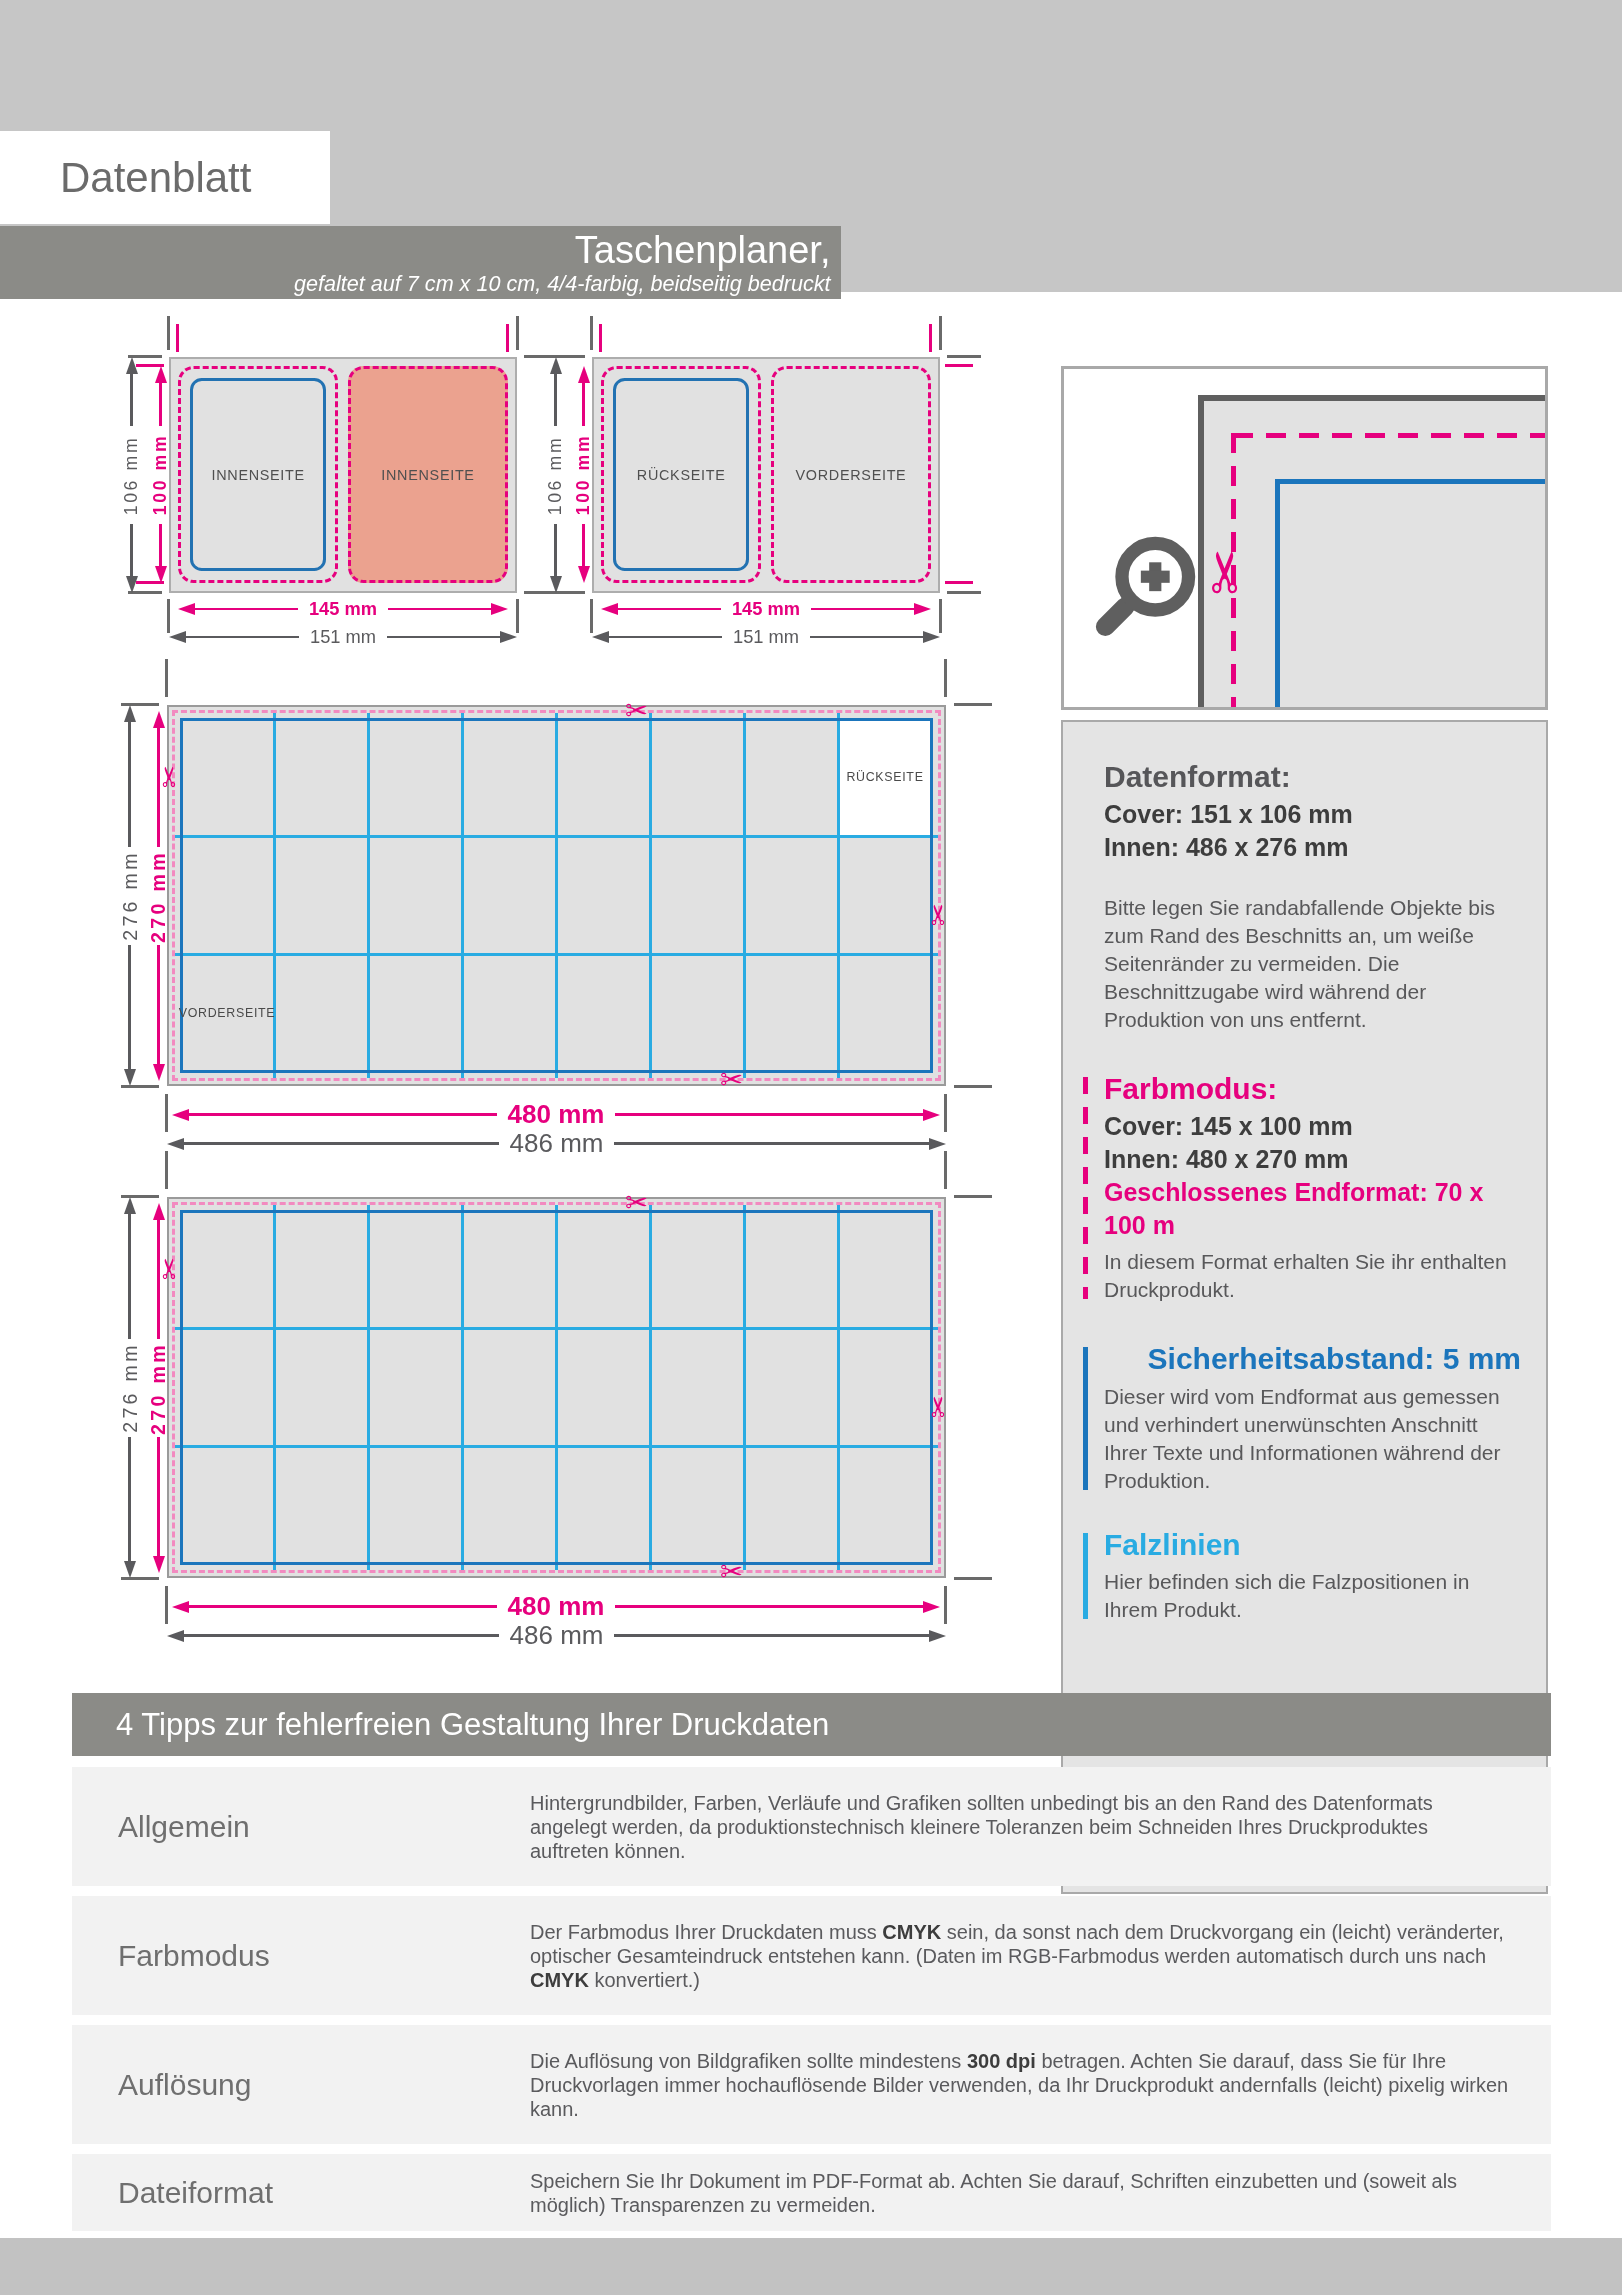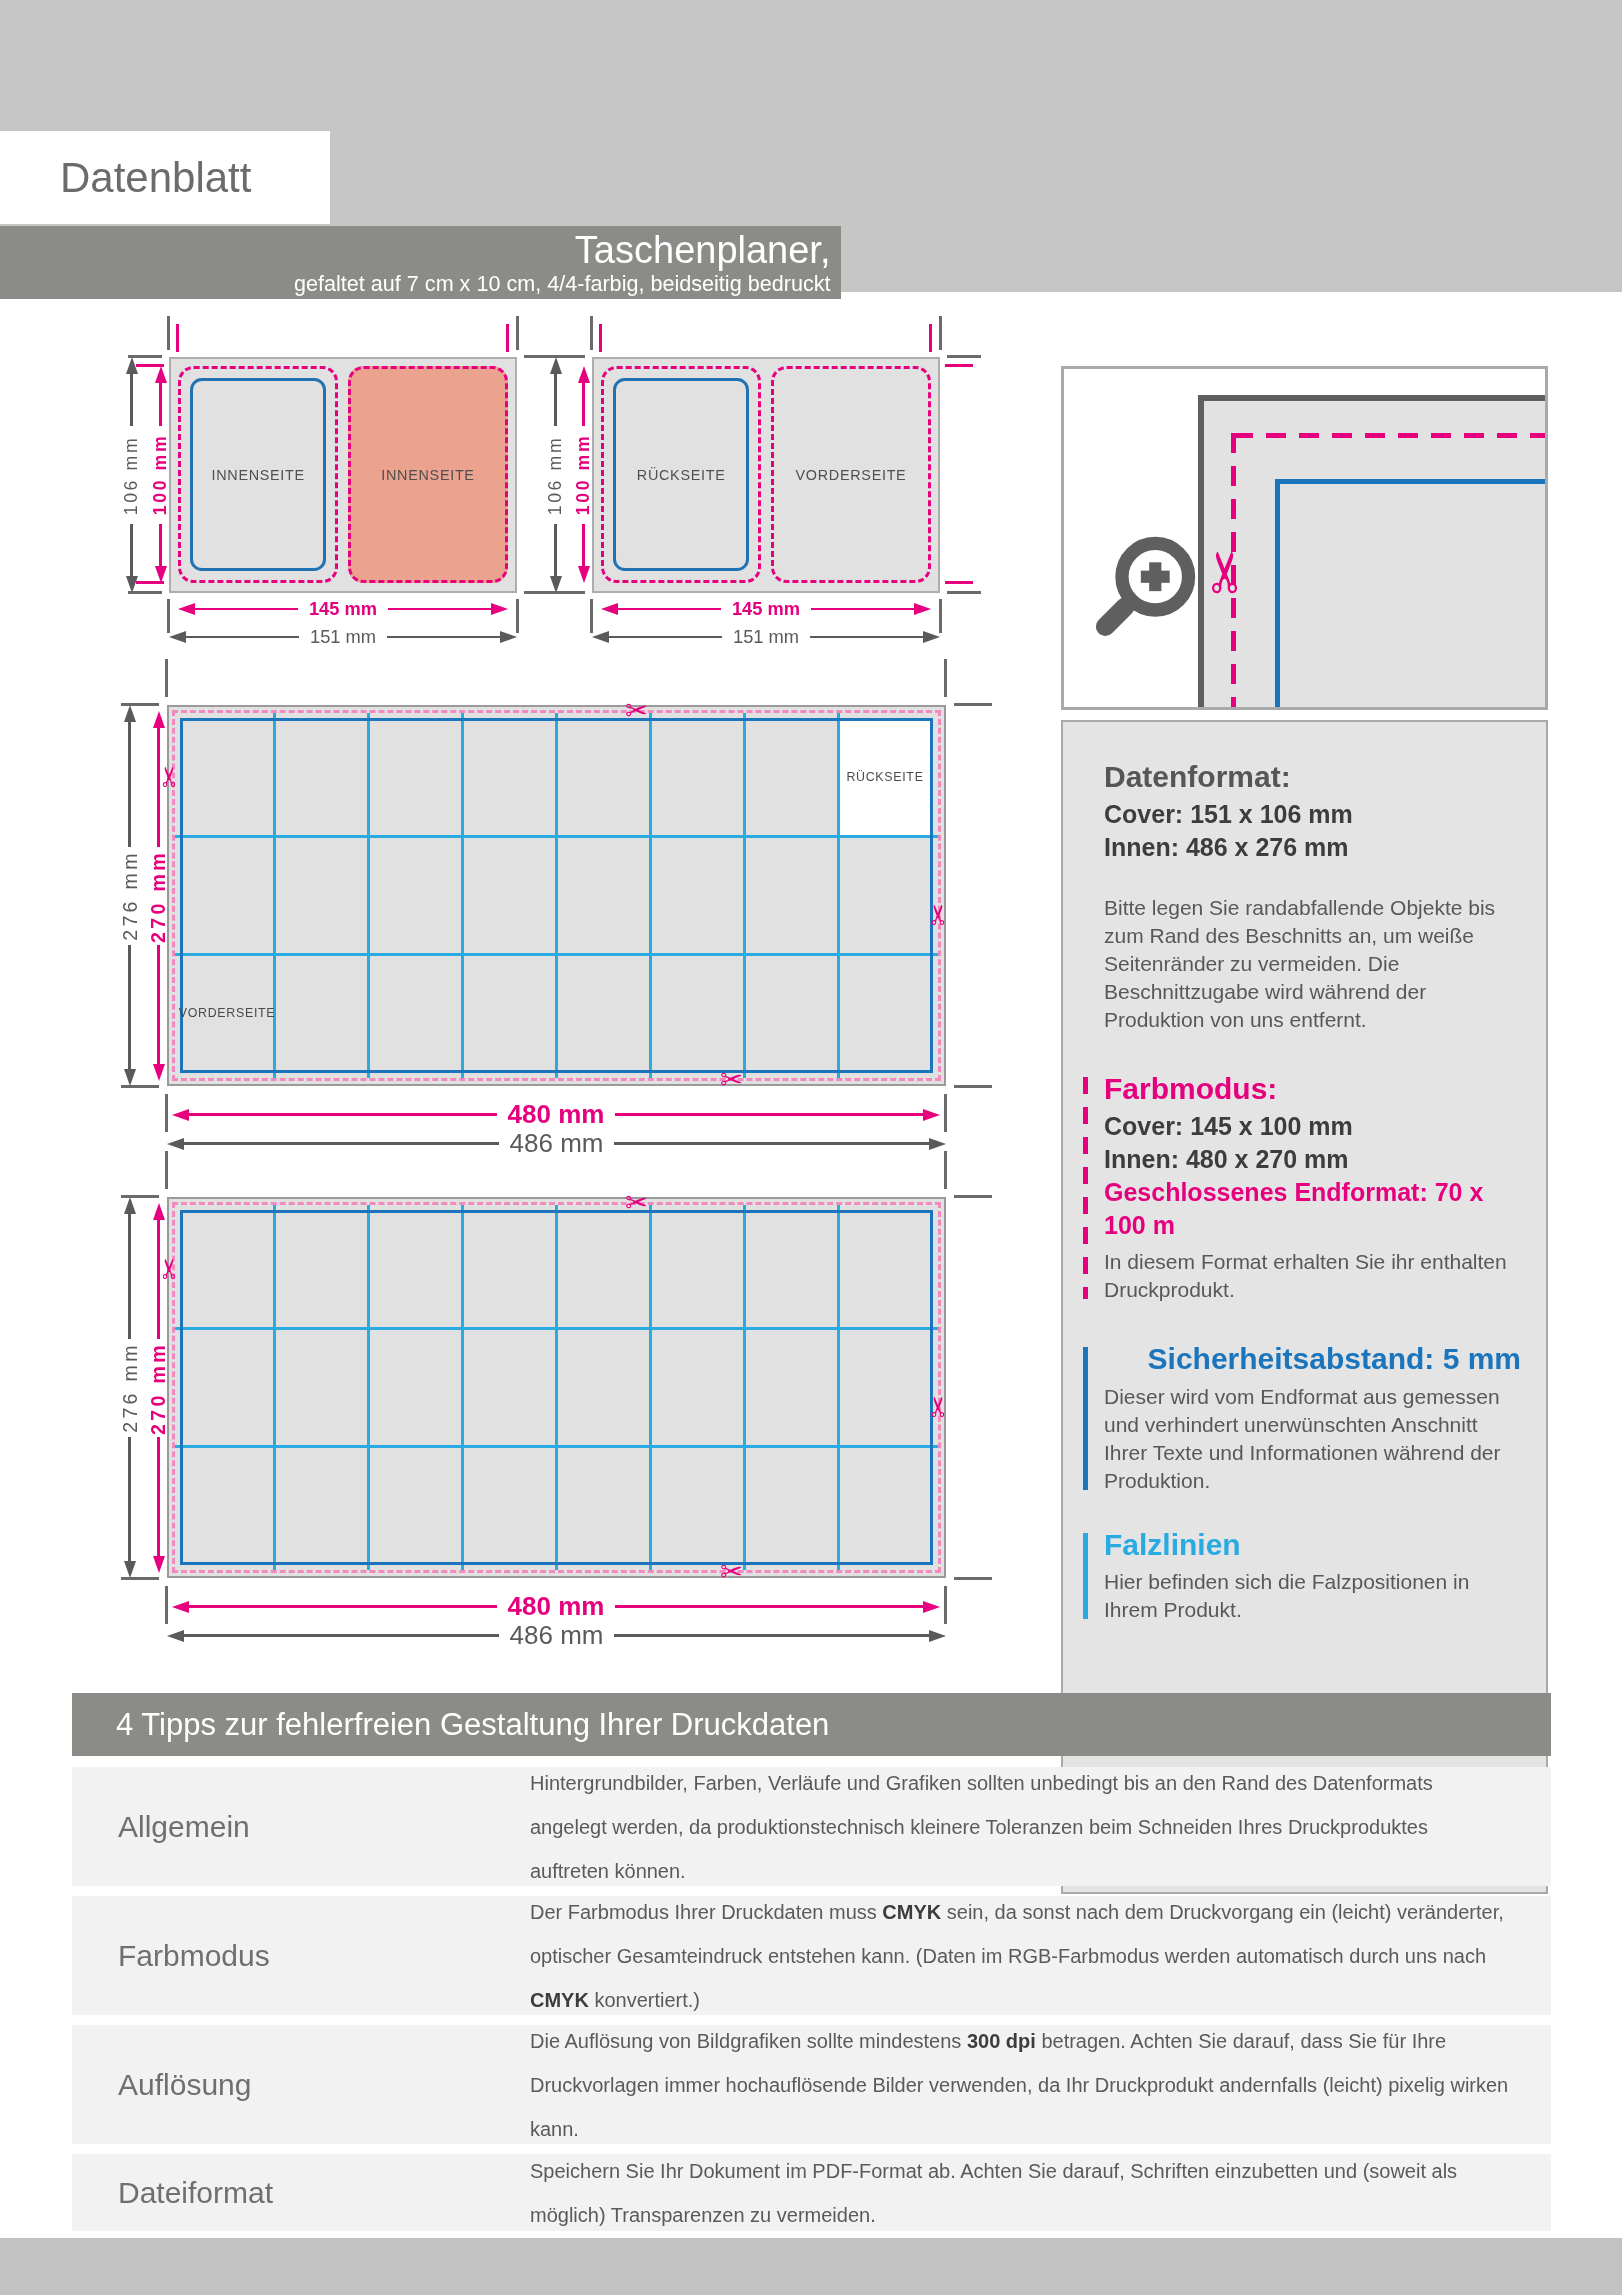--- a/index.html
+++ b/index.html
@@ -5,21 +5,21 @@
   html,body { margin:0; padding:0; }
   body { font-family:"Liberation Sans", sans-serif; background:#ffffff; }
   .page { position:relative; width:1623px; height:2295px; background:#ffffff; overflow:hidden; }
 
   
   .top-band { position:absolute; left:0; top:0; width:1623px; height:292px; background:#c6c6c6; }
   .datenblatt-box { position:absolute; left:0; top:131px; width:330px; height:93px; background:#ffffff; }
   .datenblatt-box .t { position:absolute; left:60px; top:0; line-height:93px; font-size:42px; color:#6b6b6b; }
   .title-bar { position:absolute; left:0; top:226px; width:841px; height:73px; background:#8b8b87; color:#ffffff; text-align:right; box-sizing:border-box; padding:2.6px 10.5px 0 0; }
   .title-bar .ttl { font-size:38px; line-height:42px; }
-  .title-bar .sub { font-size:21.6px; line-height:26px; }
+  .title-bar .sub { font-size:21.6px; line-height:26px;font-style:italic; }
 
   
   .sheet { position:absolute; inset:0; background:#e1e1e1; border:2.6px solid #adadad; box-sizing:border-box; }
   .cm { position:absolute; background:#6a6a6a; }
   .cm.mag { background:#e6007e; }
   .cmv { width:3.3px; height:34px; }
   .cmh { width:34px; height:3.3px; }
   .cut-half { position:absolute; border:3.9px dashed #e6007e; border-radius:15.7px; box-sizing:border-box; }
   .cut-half.salmon { background:#eba28f; }
   .safe-rect { position:absolute; inset:9.2px; border:3.3px solid #2272b2; border-radius:11.8px; }
@@ -79,21 +79,21 @@
   .marker { position:absolute; left:-21px; top:5.2px; bottom:5.2px; width:4.6px; }
   .marker.dash { background:repeating-linear-gradient(to bottom,#e6007e 0 17px, transparent 17px 30px); }
   .marker.blue { background:#1b75bc; }
   .marker.cyan { background:#29abe2; }
   .bold { font-weight:bold; color:#3d3d3d; }
 
   
   .tips-header { position:absolute; left:72px; top:1693px; width:1479px; height:63px; background:#8b8b87; color:#ffffff; font-size:31px; line-height:63px; box-sizing:border-box; padding-left:44px; }
   .tip-row { position:absolute; left:72px; width:1479px; background:#f2f2f2; display:flex; align-items:center; box-sizing:border-box; }
   .tip-row .lab { position:absolute; left:46px; font-size:30px; color:#6f6f6f; }
-  .tip-row .txt { position:absolute; left:458px; width:982px; font-size:20px; line-height:44px; color:#5a5a5d; }
+  .tip-row .txt { position:absolute; left:458px; width:982px; font-size:20px; line-height:24px; color:#5a5a5d; }
   .bottom-bar { position:absolute; left:0; top:2238px; width:1623px; height:58px; background:#c2c2c2; }
 </style>
 </head>
 <body>
 
 <div class="page">
 
   <div class="top-band"></div>
   <div class="datenblatt-box">
     <div class="t">Datenblatt</div>

